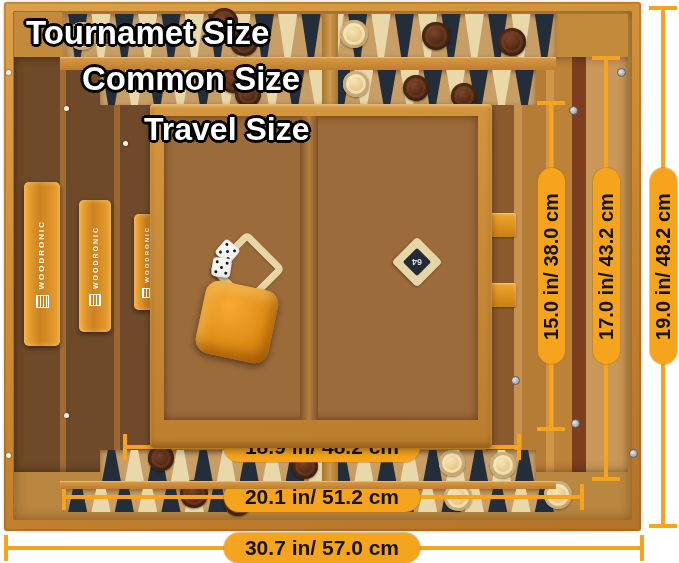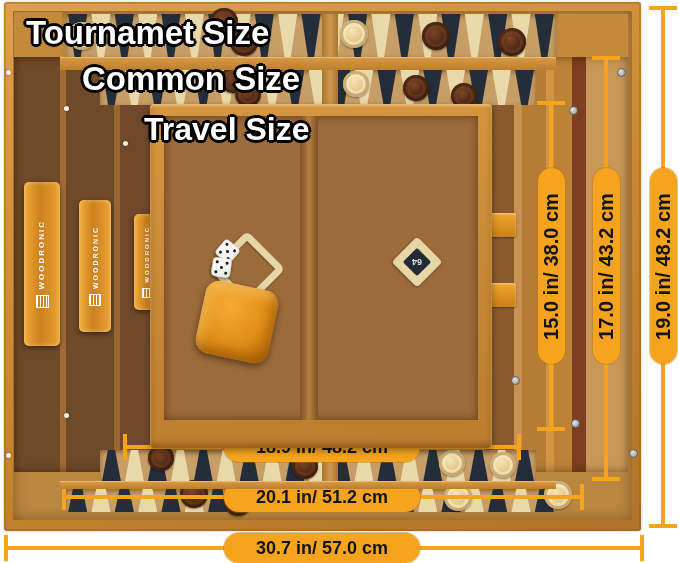--- a/index.html
+++ b/index.html
@@ -67,21 +67,21 @@
   .dotw{position:absolute;width:5px;height:5px;border-radius:50%;background:#F8F3E7;z-index:13;box-shadow:0 0 2px rgba(0,0,0,.5);}
   .dots{position:absolute;width:7px;height:7px;border-radius:50%;z-index:13;border:1px solid #616161;
     background:radial-gradient(circle at 35% 35%,#E4E4E4,#8F8F8F);}
   
   .dline,.dcap{position:absolute;background:var(--accent,#F6A41D);z-index:24;}
   .pill{position:absolute;background:var(--accent,#F6A41D);border-radius:20px;z-index:26;
     display:flex;align-items:center;justify-content:center;color:#141414;font-weight:700;
     box-shadow:0 0 0 1px rgba(185,115,10,.4);}
   .pill span{white-space:nowrap;}
   .pill.v span{transform:rotate(-90deg);font-size:20px;}
-  .pill.h span{font-size:18px;text-align:right;}
+  .pill.h span{font-size:21px;text-align:right;}
   
   .title{position:absolute;z-index:30;font-weight:700;color:#fff;line-height:1;white-space:nowrap;
     text-shadow:3px 0 0 #000,-3px 0 0 #000,0 3px 0 #000,0 -3px 0 #000,
                 2px 2px 0 #000,-2px 2px 0 #000,2px -2px 0 #000,-2px -2px 0 #000;}
 </style>
 </head>
 <body>
 
 <div id="stage">
 

